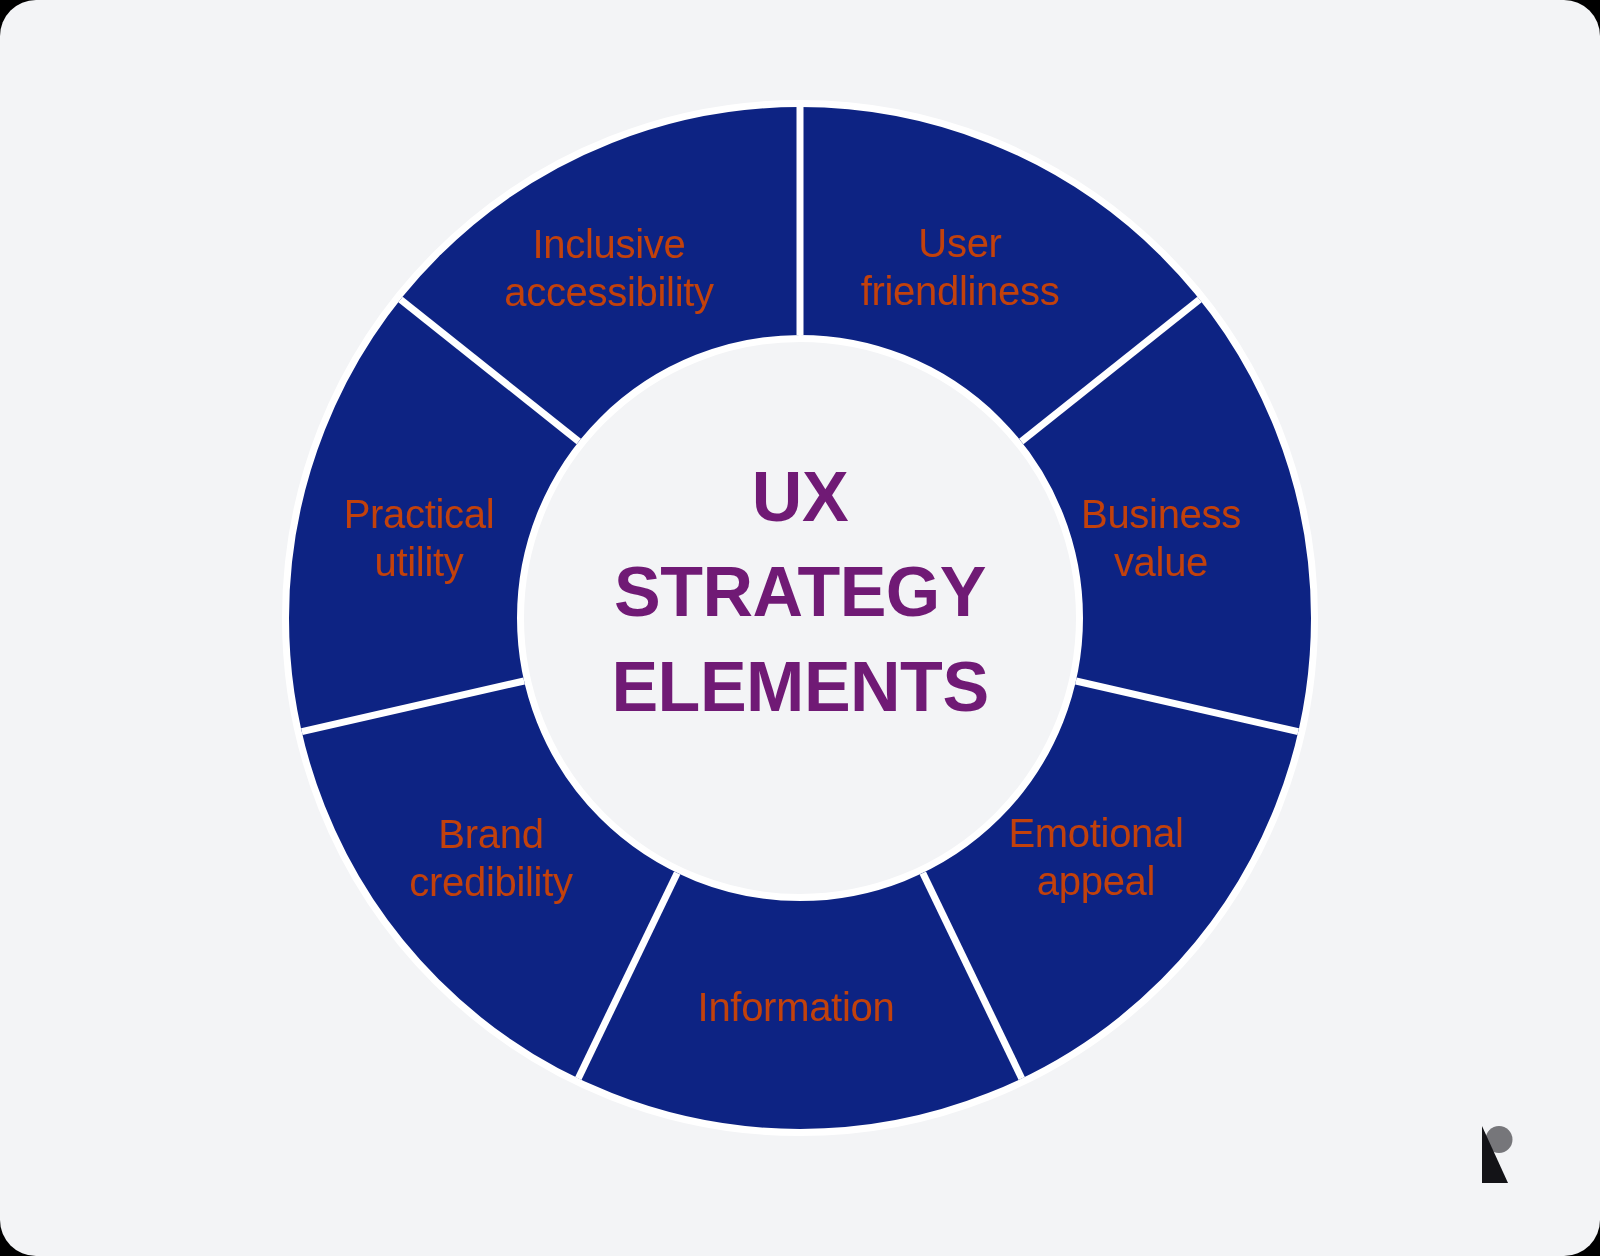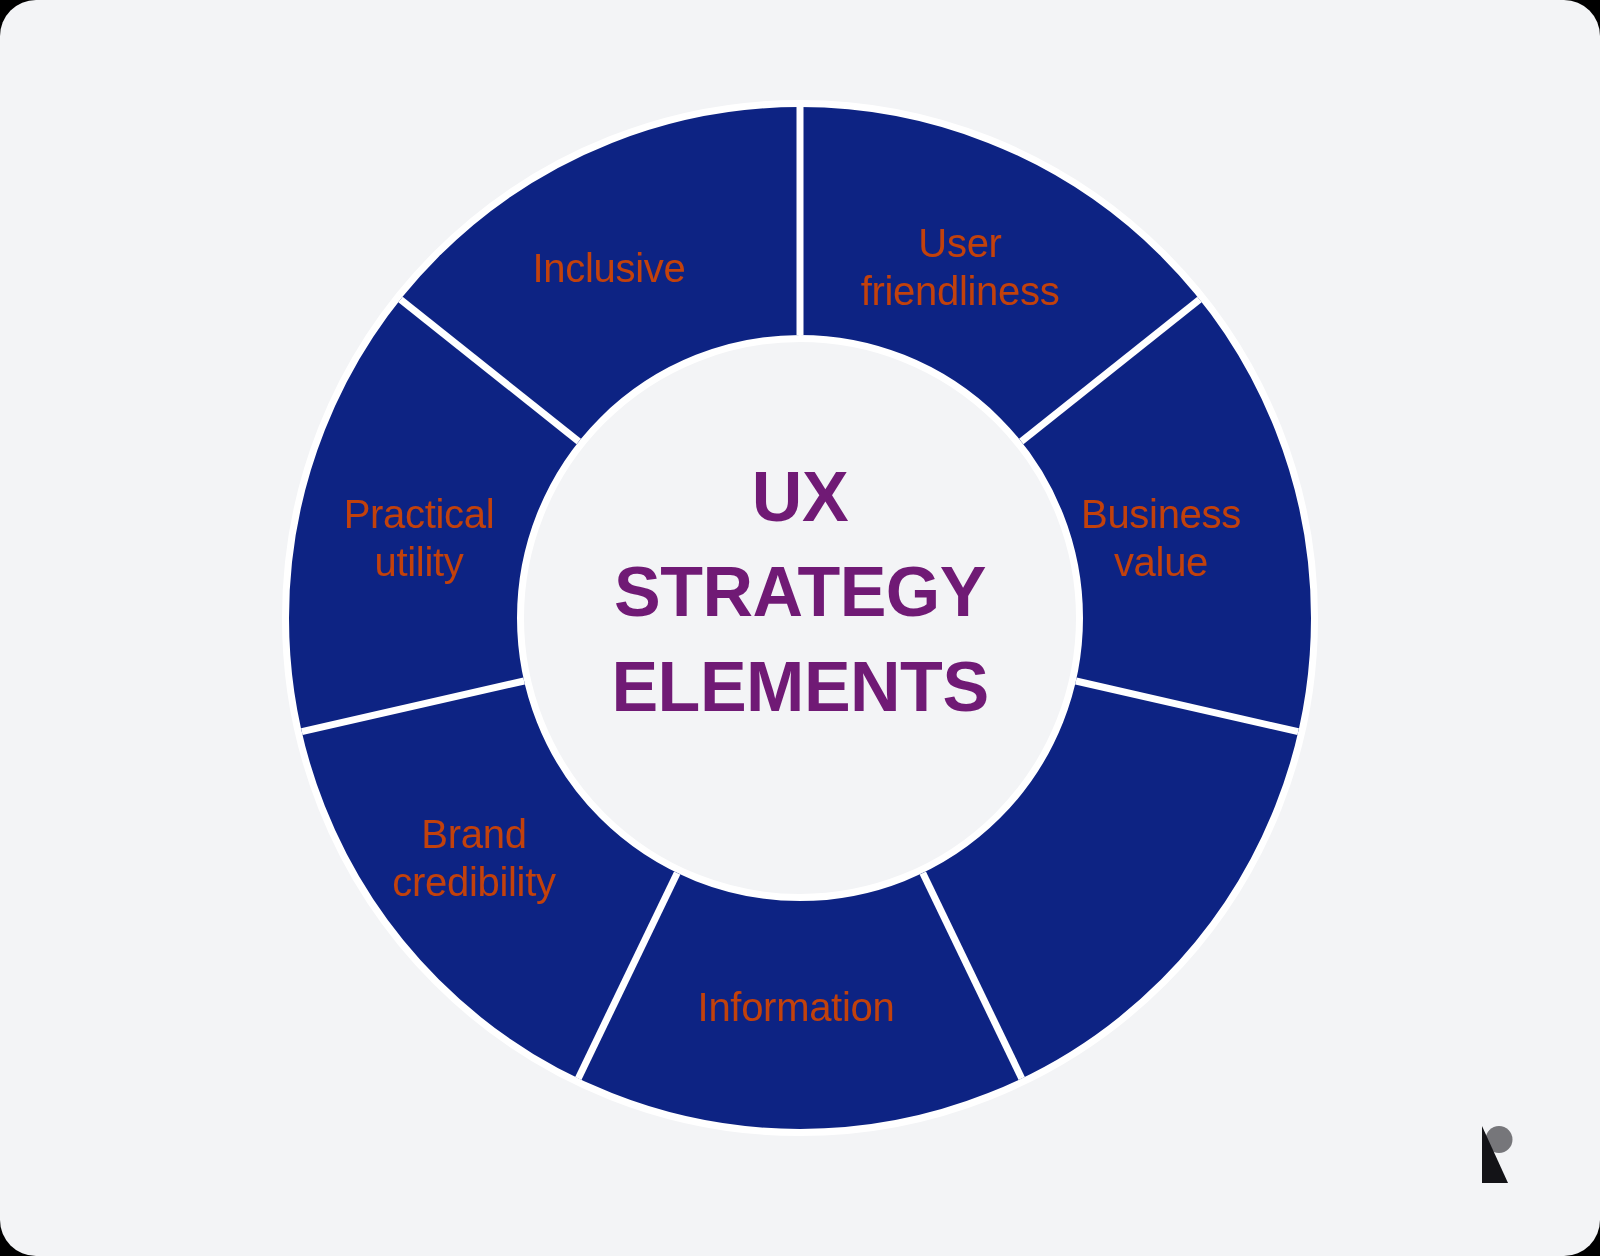--- a/index.html
+++ b/index.html
@@ -35,21 +35,21 @@
     font-weight: 500;
     letter-spacing: -0.3px;
     white-space: nowrap;
     z-index: 2;
   }
   
   .seg-0 { left: 960px;  top: 267px;  }
   .seg-1 { left: 1161px; top: 538px;  }
   .seg-2 { left: 1096px; top: 857px;  }
   .seg-3 { left: 796px;  top: 1007px; }
-  .seg-4 { left: 474px;  top: 858px;  }
+  .seg-4 { left: 491px;  top: 858px;  }
   .seg-5 { left: 419px;  top: 538px;  }
   .seg-6 { left: 609px;  top: 268px;  }
   .center-title {
     position: absolute;
     left: 800px;
     top: 592px;
     transform: translate(-50%, -50%);
     text-align: center;
     color: #701a75;
     font-size: 70px;
@@ -88,33 +88,38 @@
   </svg>
 
   <div class="seg-label seg-0">
     <div>User</div>
     <div>friendliness</div>
   </div>
   <div class="seg-label seg-1">
     <div>Business</div>
     <div>value</div>
   </div>
+  <div class="seg-label seg-2">
+    <div>Emotional</div>
+    <div>appeal</div>
+  </div>
   <div class="seg-label seg-3">
     <div>Information</div>
   </div>
   <div class="seg-label seg-4">
     <div>Brand</div>
     <div>credibility</div>
   </div>
   <div class="seg-label seg-5">
     <div>Practical</div>
     <div>utility</div>
   </div>
   <div class="seg-label seg-6">
     <div>Inclusive</div>
+    <div>accessibility</div>
   </div>
 
   <div class="center-title">
     <div>UX</div>
     <div>STRATEGY</div>
     <div>ELEMENTS</div>
   </div>
 
   <svg class="logo-mark" viewBox="0 0 31 57" xmlns="http://www.w3.org/2000/svg">
     <circle id="logo-circle" cx="17" cy="13.5" r="13.5" fill="#76767a"></circle>

